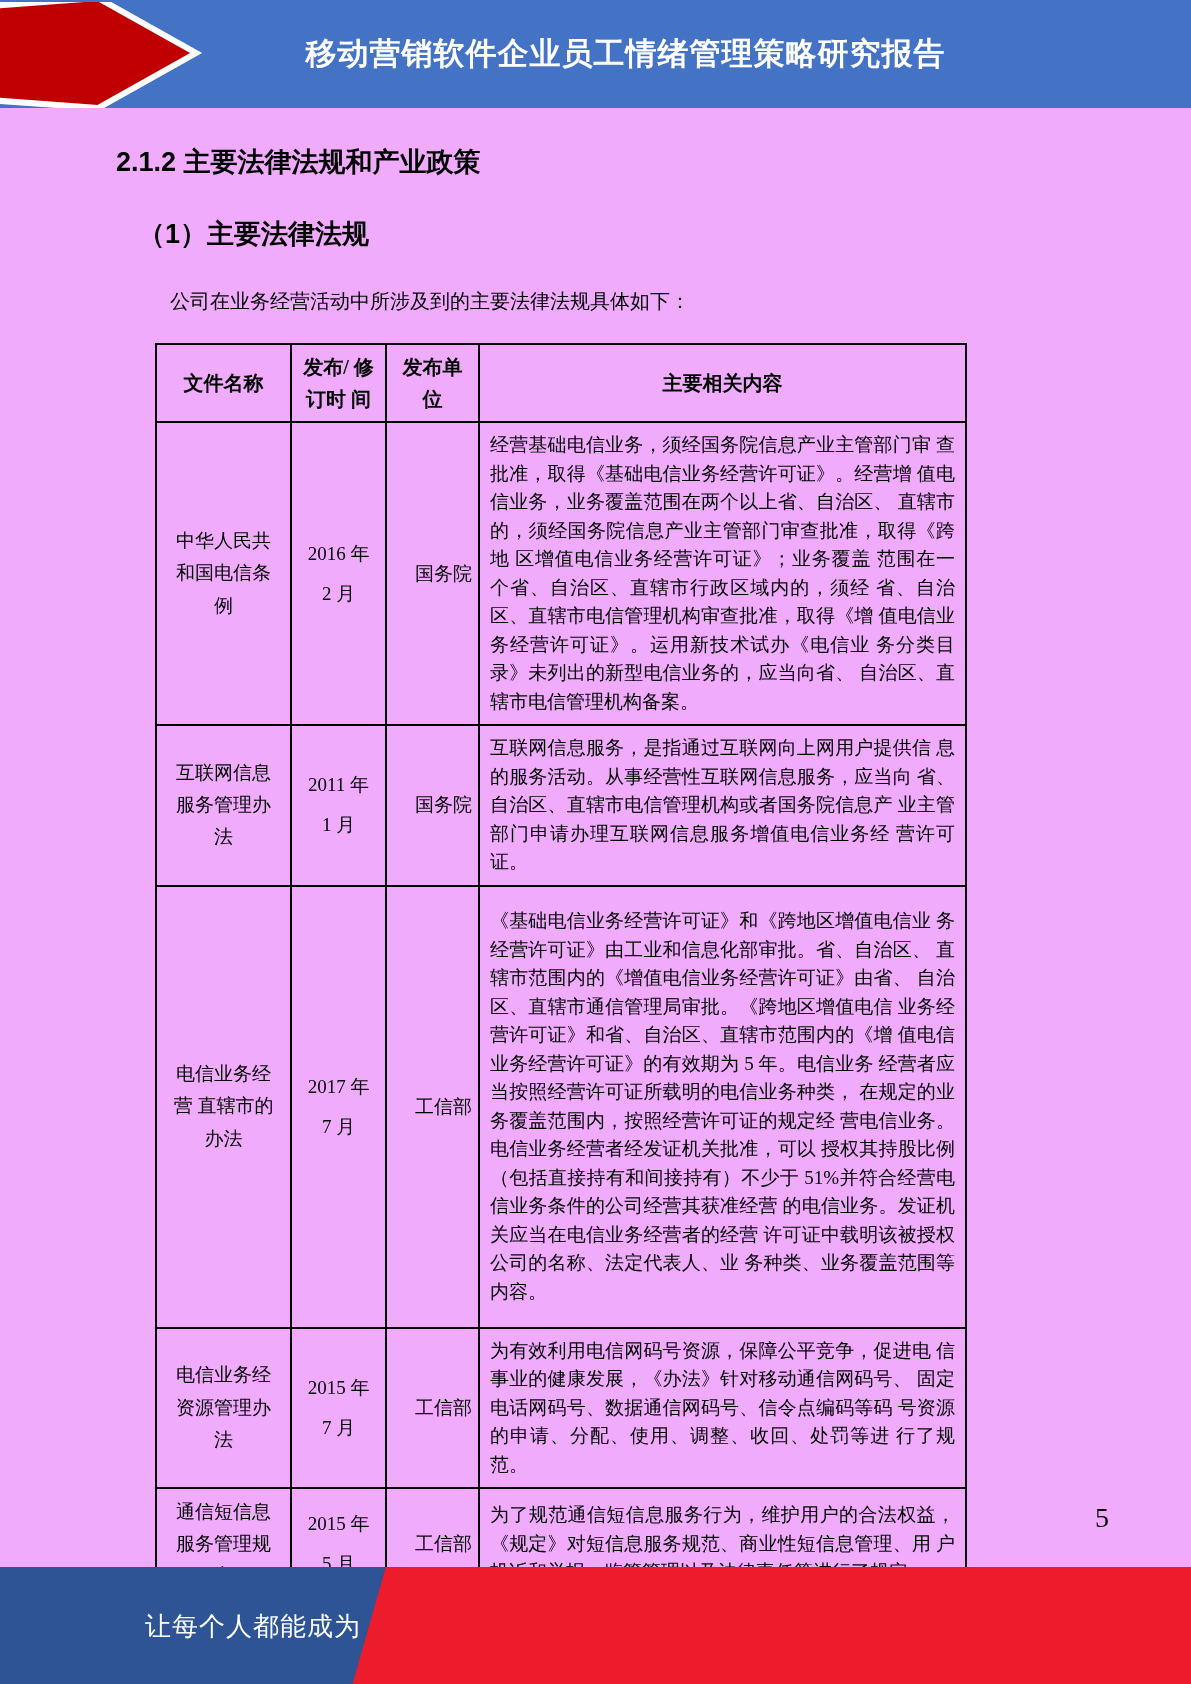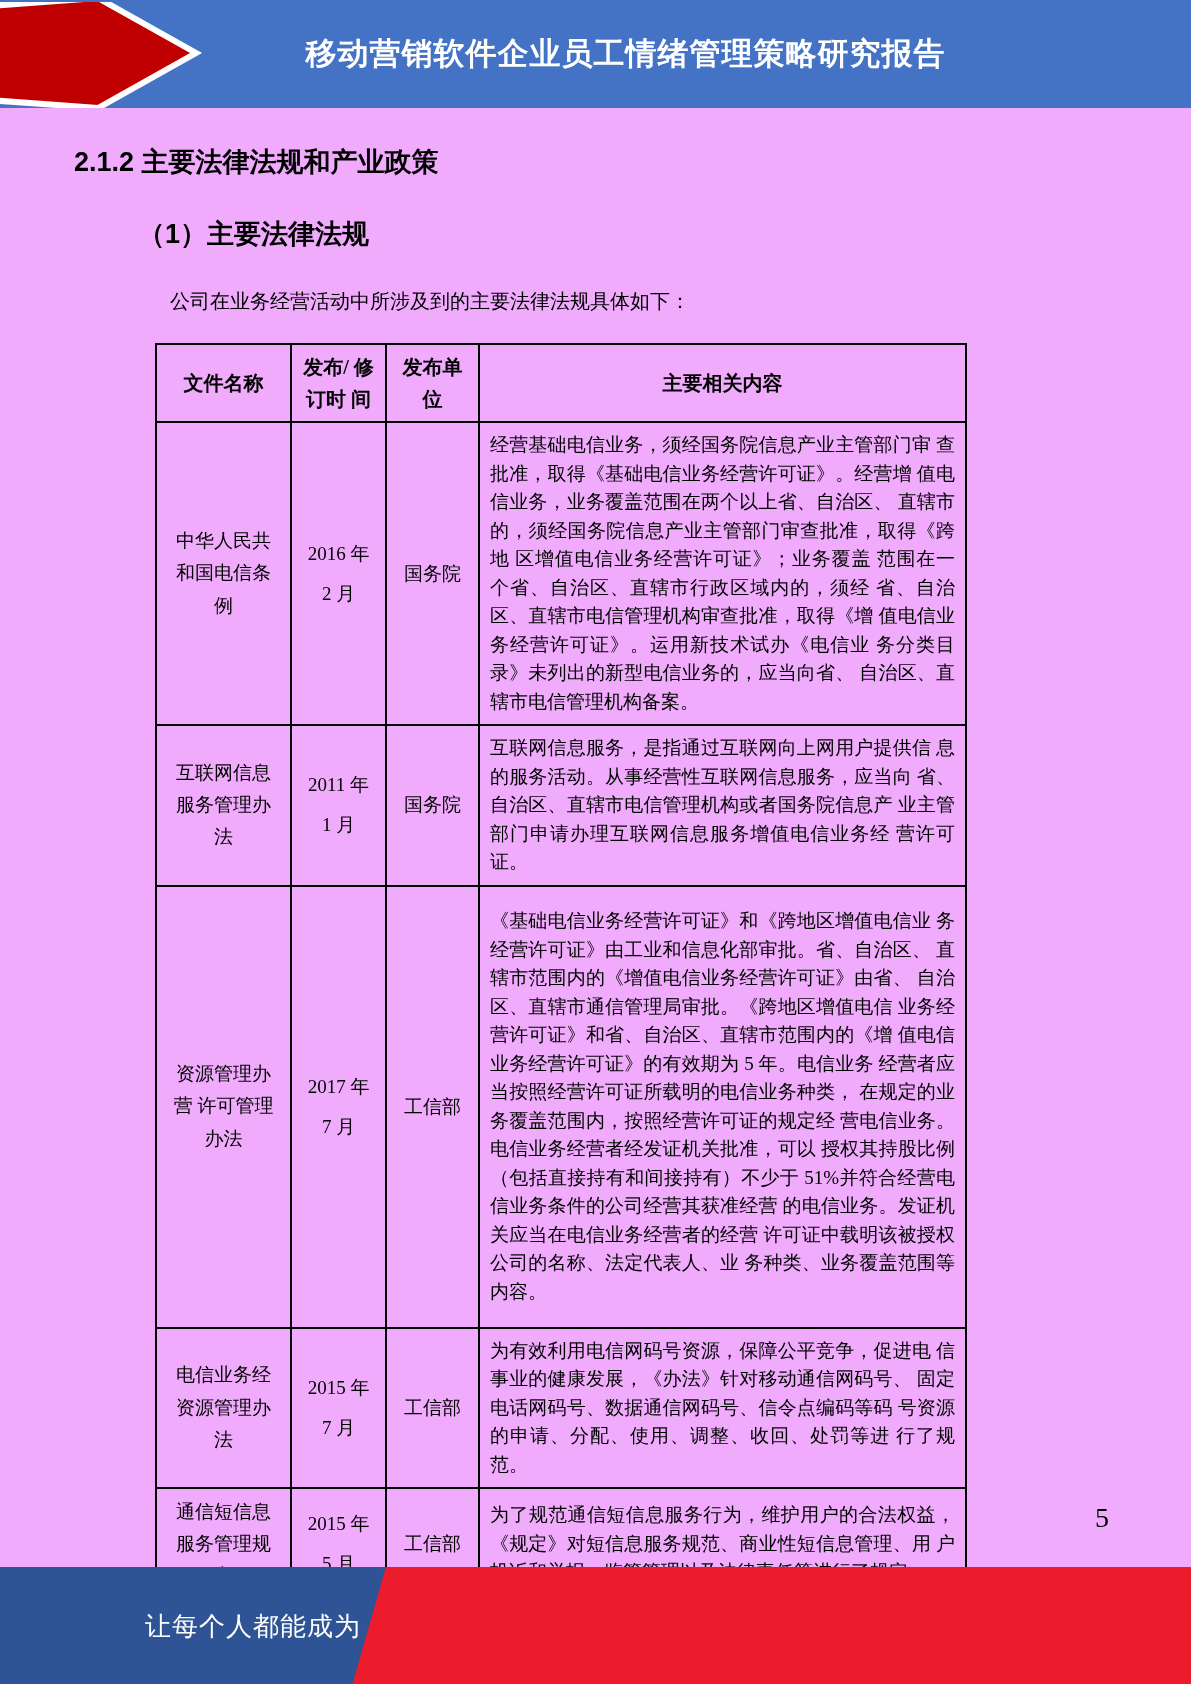--- a/index.html
+++ b/index.html
@@ -36,21 +36,21 @@
     font-size:31px;
     color:#ffffff;
     letter-spacing:1px;
     padding-left:60px;
   }
   
   .h-main{
     font-family:"Liberation Sans", sans-serif;
     font-weight:bold;
     font-size:27px;
-    margin:36px 0 0 74px;
+    margin:36px 0 0 116px;
   }
   .h-sub{
     font-family:"Liberation Sans", sans-serif;
     font-weight:bold;
     font-size:27px;
     margin:36px 0 0 138px;
   }
   .intro{
     font-size:20px;
     margin:36px 0 0 130px;
@@ -83,21 +83,21 @@
     line-height:1.7;
     padding:4px 8px;
   }
   td.cell-date{
     text-align:center;
     font-size:19px;
     line-height:2.1;
     padding:4px 10px;
   }
   td.cell-issuer{
-    text-align:center;
+    text-align:right;
     font-size:19px;
     padding:4px 6px;
   }
   td.cell-content{
     text-align:justify;
     font-size:19px;
     line-height:1.5;
     padding:8px 10px;
   }
   tbody tr.r1{height:256px;}
@@ -182,21 +182,21 @@
         <td class="cell-issuer">国务院</td>
         <td class="cell-content">经营基础电信业务，须经国务院信息产业主管部门审 查批准，取得《基础电信业务经营许可证》。经营增 值电信业务，业务覆盖范围在两个以上省、自治区、 直辖市的，须经国务院信息产业主管部门审查批准，取得《跨地 区增值电信业务经营许可证》；业务覆盖 范围在一个省、自治区、直辖市行政区域内的，须经 省、自治区、直辖市电信管理机构审查批准，取得《增 值电信业务经营许可证》。运用新技术试办《电信业 务分类目录》未列出的新型电信业务的，应当向省、 自治区、直辖市电信管理机构备案。</td>
       </tr>
       <tr class="r2">
         <td class="cell-name">互联网信息 服务管理办 法</td>
         <td class="cell-date">2011 年 1 月</td>
         <td class="cell-issuer">国务院</td>
         <td class="cell-content">互联网信息服务，是指通过互联网向上网用户提供信 息的服务活动。从事经营性互联网信息服务，应当向 省、自治区、直辖市电信管理机构或者国务院信息产 业主管部门申请办理互联网信息服务增值电信业务经 营许可证。</td>
       </tr>
       <tr class="r3">
-        <td class="cell-name">资源管理办 营 许可管理 办法</td>
+        <td class="cell-name">电信业务经 营 直辖市的 办法</td>
         <td class="cell-date">2017 年 7 月</td>
         <td class="cell-issuer">工信部</td>
         <td class="cell-content">《基础电信业务经营许可证》和《跨地区增值电信业 务经营许可证》由工业和信息化部审批。省、自治区、 直辖市范围内的《增值电信业务经营许可证》由省、 自治区、直辖市通信管理局审批。《跨地区增值电信 业务经营许可证》和省、自治区、直辖市范围内的《增 值电信业务经营许可证》的有效期为 5 年。电信业务 经营者应当按照经营许可证所载明的电信业务种类， 在规定的业务覆盖范围内，按照经营许可证的规定经 营电信业务。电信业务经营者经发证机关批准，可以 授权其持股比例（包括直接持有和间接持有）不少于 51%并符合经营电信业务条件的公司经营其获准经营 的电信业务。发证机关应当在电信业务经营者的经营 许可证中载明该被授权公司的名称、法定代表人、业 务种类、业务覆盖范围等内容。</td>
       </tr>
       <tr class="r4">
         <td class="cell-name">电信业务经 资源管理办 法</td>
         <td class="cell-date">2015 年 7 月</td>
         <td class="cell-issuer">工信部</td>
         <td class="cell-content">为有效利用电信网码号资源，保障公平竞争，促进电 信事业的健康发展，《办法》针对移动通信网码号、 固定电话网码号、数据通信网码号、信令点编码等码 号资源的申请、分配、使用、调整、收回、处罚等进 行了规范。</td>
       </tr>

